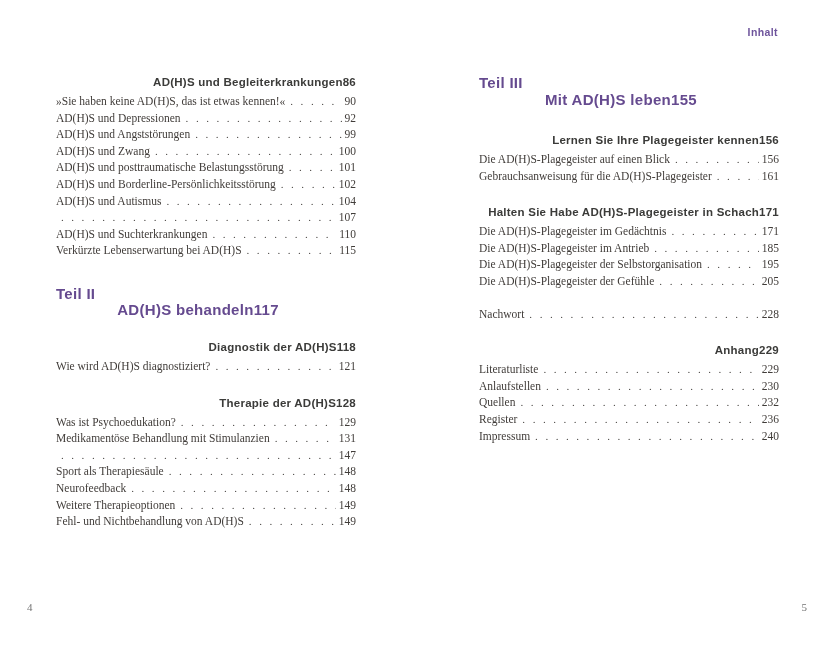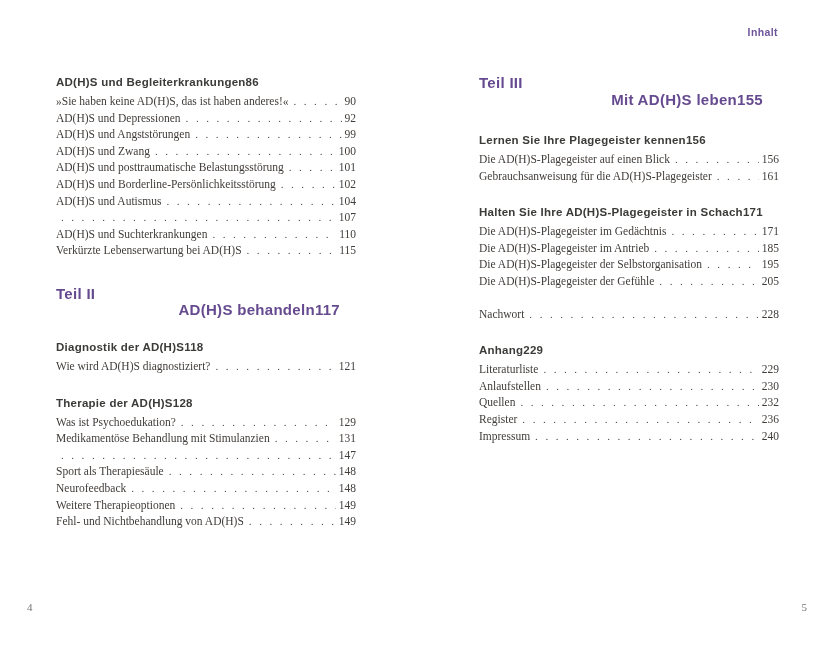--- a/index.html
+++ b/index.html
@@ -27,21 +27,21 @@
   }
   .col-left  { left: 56px; }
   .col-right { left: 479px; }
 
   .toc-section { margin-top: 21px; }
   .toc-section:first-child { margin-top: 0; }
 
   .section-heading {
     display: flex;
     align-items: baseline;
-    justify-content: flex-start;
+    justify-content: flex-end;
     font-family: "Liberation Sans", sans-serif;
     font-weight: bold;
     font-size: 11.5px;
     letter-spacing: 0.25px;
     color: #3b3b39;
     line-height: 14px;
     margin-bottom: 4px;
   }
   .toc-entry {
     display: flex;
@@ -73,21 +73,21 @@
     letter-spacing: 0.3px;
     line-height: 16.5px;
     color: #654a8f;
     margin: 27px 16px 16px 0;
   }
   .col-left .part-heading { margin-bottom: 16px; }
   .col-right .part-heading:first-child { margin-top: 0; margin-bottom: 25px; }
   .part-line2 {
     display: flex;
     align-items: baseline;
-    justify-content: flex-end;
+    justify-content: center;
   }
   .toc-loose { margin-top: 16px; }
 
   .folio {
     position: absolute;
     top: 601px;
     font-size: 11px;
     color: #737373;
   }
   .folio-left  { left: 27px; }
@@ -98,21 +98,21 @@
 
 <div class="running-head">Inhalt</div>
 
 <div class="col col-left">
     <div class="toc-section">
       <div class="section-heading">
         <span>AD(H)S und Begleiterkrankungen</span>
         <span>86</span>
       </div>
       <div class="toc-entry">
-        <span class="entry-label">»Sie haben keine AD(H)S, das ist haben anderes!«</span>
+        <span class="entry-label">»Sie haben keine AD(H)S, das ist etwas kennen!«</span>
         <span class="leader-dots"></span>
         <span class="entry-page">90</span>
       </div>
       <div class="toc-entry">
         <span class="entry-label">AD(H)S und Depressionen</span>
         <span class="leader-dots"></span>
         <span class="entry-page">92</span>
       </div>
       <div class="toc-entry">
         <span class="entry-label">AD(H)S und Angststörungen</span>
@@ -233,21 +233,21 @@
         <span class="entry-page">156</span>
       </div>
       <div class="toc-entry">
         <span class="entry-label">Gebrauchsanweisung für die AD(H)S-Plagegeister</span>
         <span class="leader-dots"></span>
         <span class="entry-page">161</span>
       </div>
     </div>
     <div class="toc-section">
       <div class="section-heading">
-        <span>Halten Sie Ihre AD(H)S-Plagegeister in Schach</span>
+        <span>Halten Sie Habe AD(H)S-Plagegeister in Schach</span>
         <span>171</span>
       </div>
       <div class="toc-entry">
         <span class="entry-label">Die AD(H)S-Plagegeister im Gedächtnis</span>
         <span class="leader-dots"></span>
         <span class="entry-page">171</span>
       </div>
       <div class="toc-entry">
         <span class="entry-label">Die AD(H)S-Plagegeister im Antrieb</span>
         <span class="leader-dots"></span>

